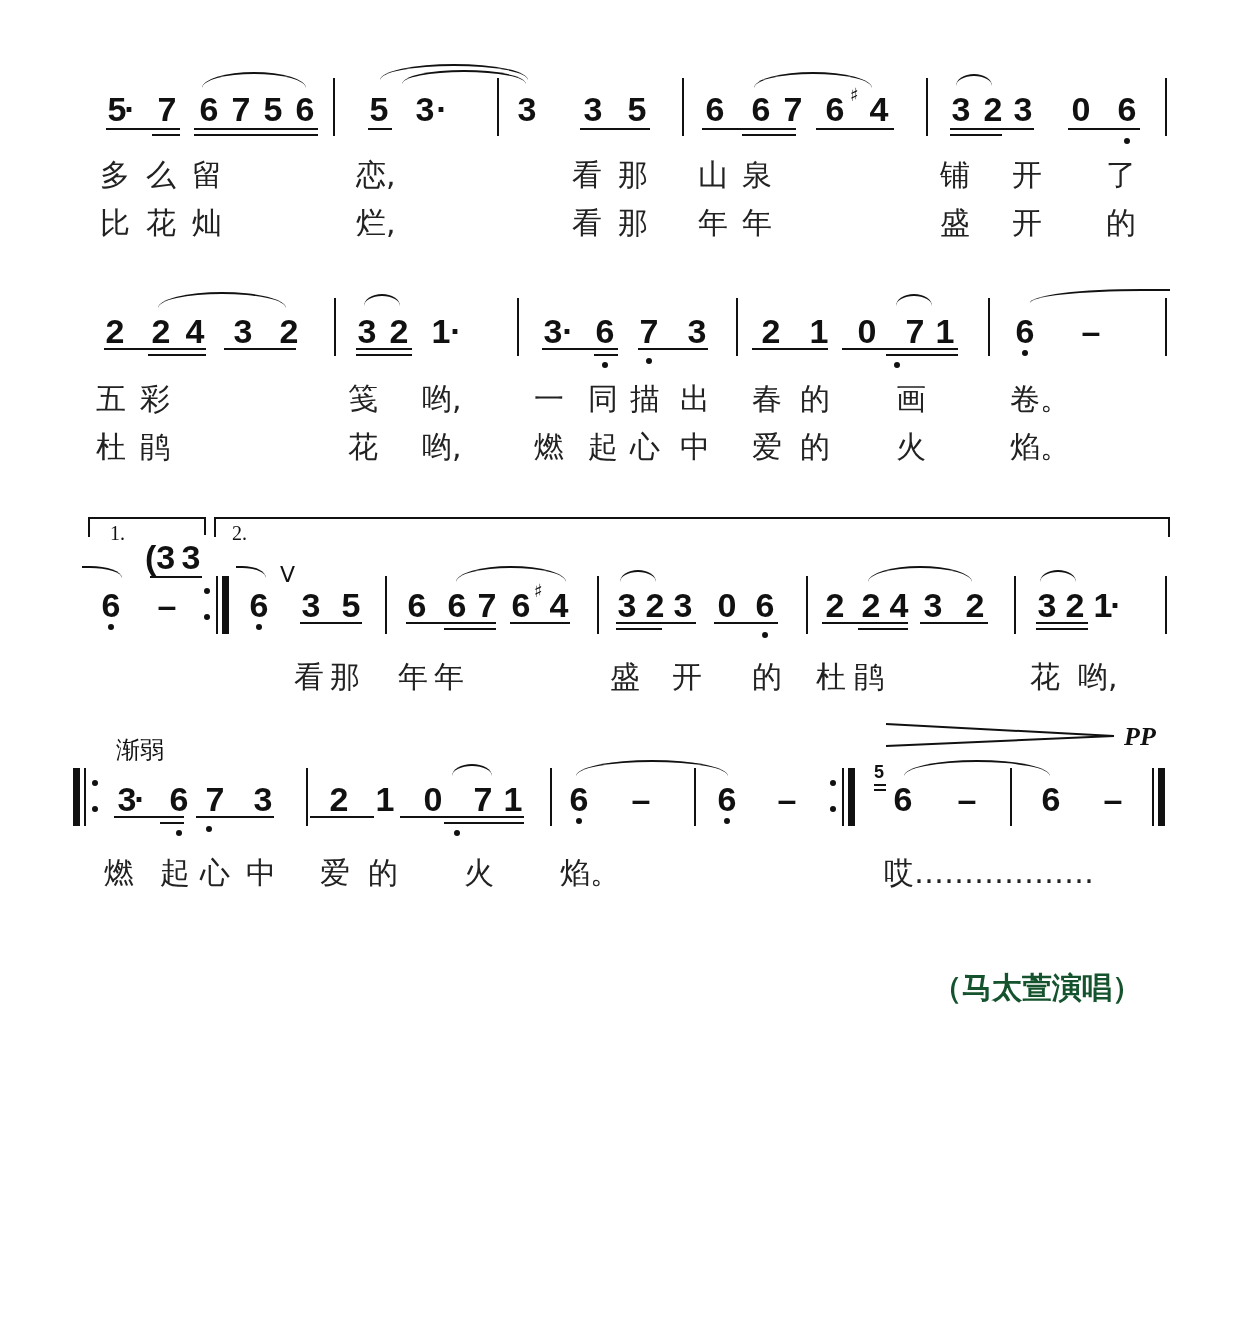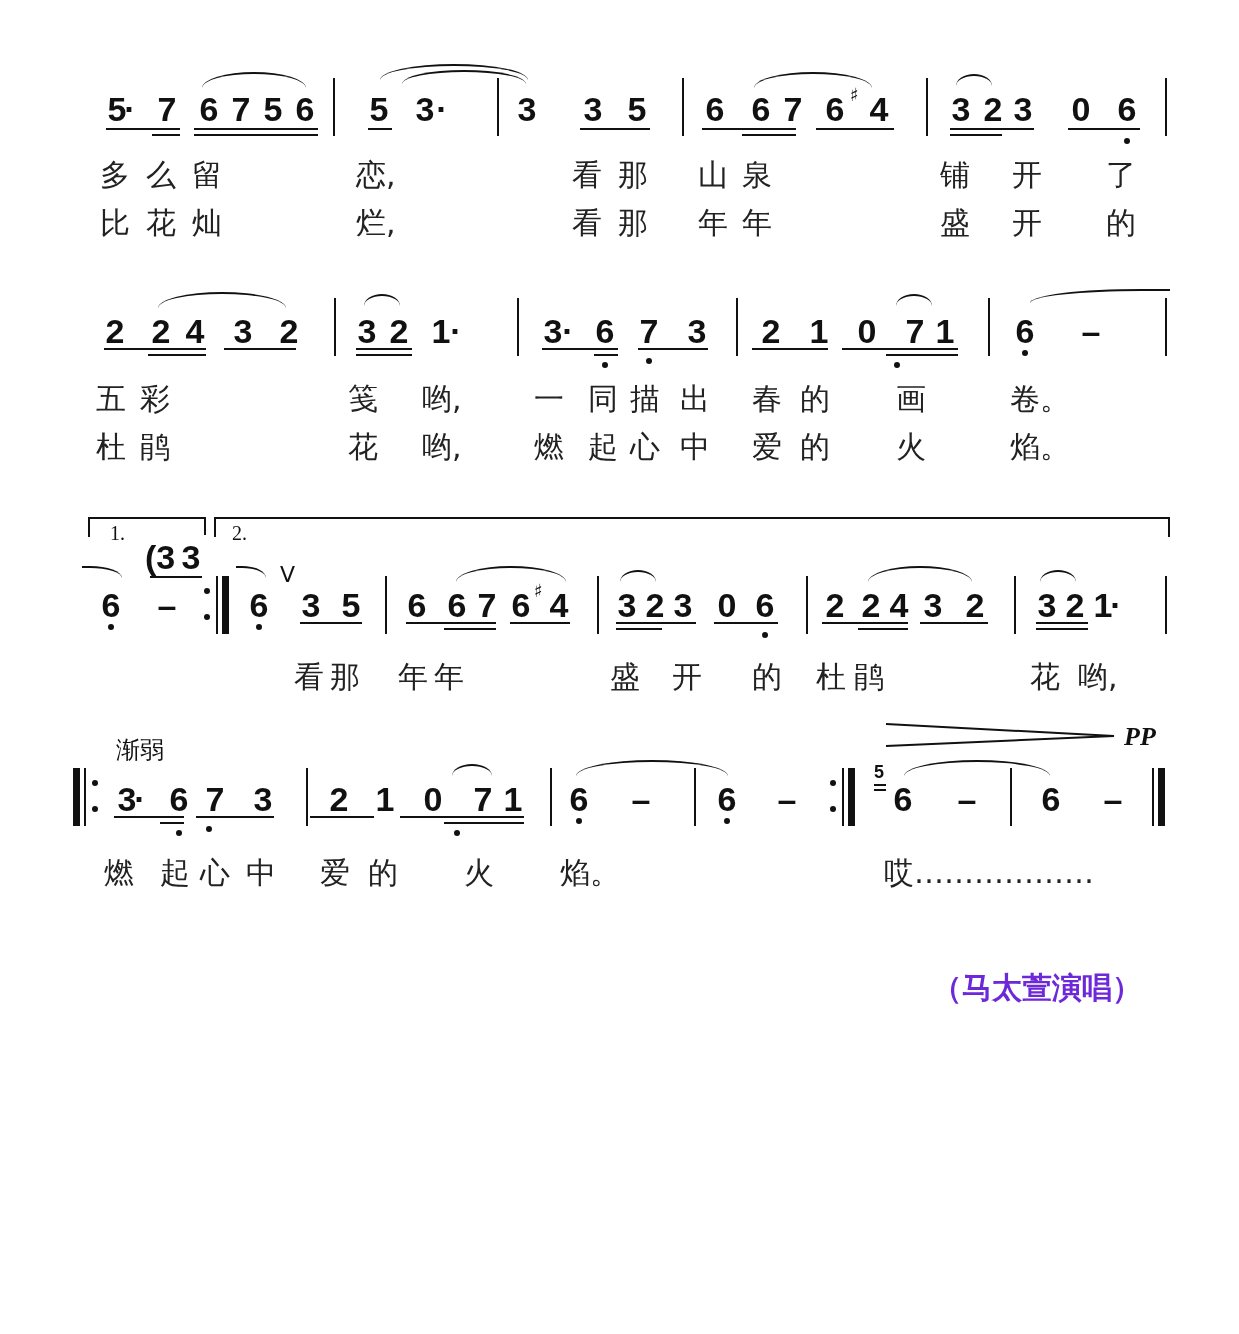--- a/index.html
+++ b/index.html
@@ -343,13 +343,13 @@
   <span class="lyric" style="left:160px;top:856px">起</span>
   <span class="lyric" style="left:200px;top:856px">心</span>
   <span class="lyric" style="left:246px;top:856px">中</span>
   <span class="lyric" style="left:320px;top:856px">爱</span>
   <span class="lyric" style="left:368px;top:856px">的</span>
   <span class="lyric" style="left:464px;top:856px">火</span>
   <span class="lyric" style="left:560px;top:856px">焰。</span>
   <span class="lyric" style="left:884px;top:856px">哎………………</span>
 </div>
 
-<span class="abs" style="left:932px;top:968px;font-family:'DejaVu Serif',serif;font-weight:bold;font-size:30px;color:#6d28d9">（马太萱演唱）</span>
+<span class="abs" style="left:932px;top:968px;font-family:'DejaVu Serif',serif;font-weight:bold;font-size:30px;color:#14532d">（马太萱演唱）</span>
 
 </body></html>

